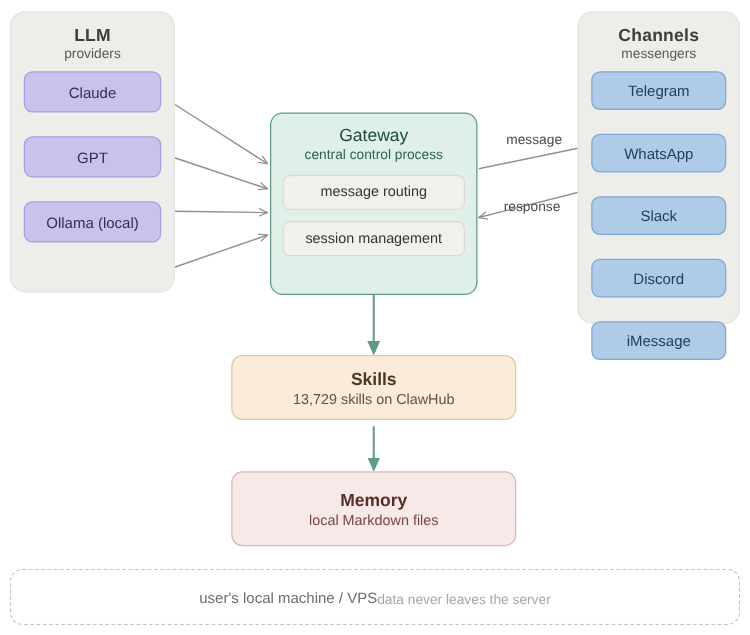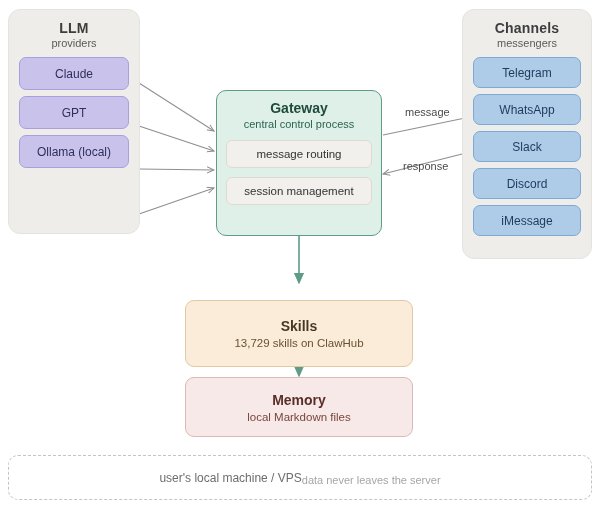--- a/index.html
+++ b/index.html
@@ -48,21 +48,21 @@
     text-align: center;
     font-size: 11px;
     color: #5a5a5a;
     margin-top: 1px;
   }
   .group-items {
     margin-top: 8px;
     display: flex;
     flex-direction: column;
     align-items: center;
-    gap: 6px;
+    gap: 19px;
   }
 
   
   .node {
     box-sizing: border-box;
     display: flex;
     align-items: center;
     justify-content: center;
     font-size: 12px;
     border-radius: 7px;
@@ -87,21 +87,21 @@
   #gateway-box {
     position: absolute;
     box-sizing: border-box;
     background: #dff0e8;
     border: 1.5px solid #5f9b86;
     border-radius: 10px;
   }
   #gateway-title {
     text-align: center;
     font-size: 14px;
-    font-weight: bold;
+    font-weight: normal;
     color: #1f4a3c;
     margin-top: 9px;
   }
   #gateway-sub {
     text-align: center;
     font-size: 11px;
     color: #2c6352;
     margin-top: 2px;
   }
   .gw-pill {
@@ -266,21 +266,21 @@
       <span>message routing</span>
     </div>
     <div class="gw-pill" id="gw-pill-session">
       <span>session management</span>
     </div>
   </div>
 
   <div class="edge-label" style="left:405px; top:106px;">message</div>
   <div class="edge-label" style="left:403px; top:160px;">response</div>
 
-  <div class="stack-box" id="skills-box" style="left:185px; top:284px; width:228px; height:67px;margin-top:16px;">
+  <div class="stack-box" id="skills-box" style="left:185px; top:284px; width:228px; height:52px;">
     <div class="stack-title" id="skills-title">Skills</div>
     <div class="stack-sub" id="skills-sub">13,729 skills on ClawHub</div>
   </div>
 
   <div class="stack-box" id="memory-box" style="left:185px; top:377px; width:228px; height:60px;">
     <div class="stack-title" id="memory-title">Memory</div>
     <div class="stack-sub" id="memory-sub">local Markdown files</div>
   </div>
 
   <div id="footer-box" style="left:8px; top:455px; width:584px; height:45px;">

